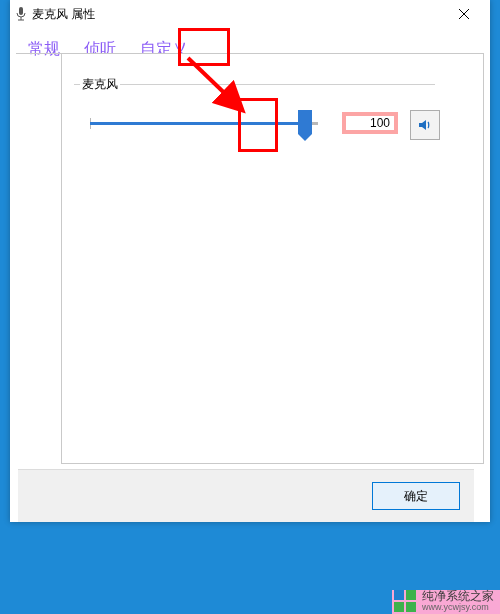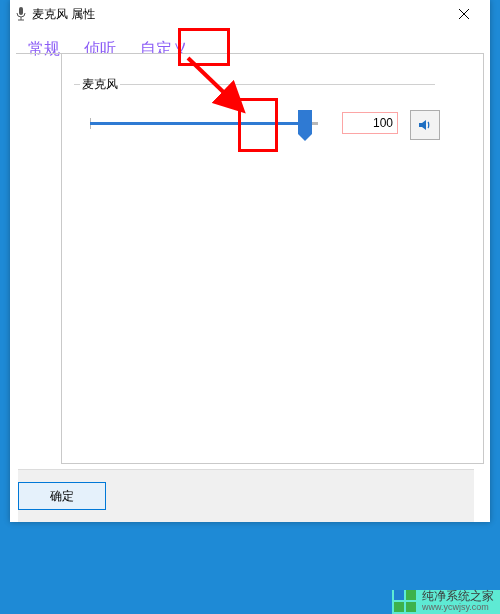--- a/index.html
+++ b/index.html
@@ -23,36 +23,36 @@
   .group{position:absolute;left:12px;top:30px;right:48px;}
   .grouplabel{font-size:12px;color:#000;position:absolute;left:6px;top:-8px;background:#fff;padding:0 2px;}
   .groupline{position:absolute;left:0;right:0;top:0;height:1px;background:#d0d0d0;}
 
   .sliderrow{position:relative;height:56px;margin-top:14px;}
   .track{position:absolute;left:16px;top:24px;width:228px;height:3px;background:#b8b8b8;}
   .track::before{content:"";position:absolute;left:0;top:-4px;width:1px;height:11px;background:#b8b8b8;}
   .track-fill{position:absolute;left:16px;top:24px;width:218px;height:3px;background:#2f7ad3;}
   .thumb{position:absolute;left:224px;top:12px;width:14px;height:24px;background:#2f7ad3;}
   .thumb::after{content:"";position:absolute;left:0;bottom:-7px;width:0;height:0;border-left:7px solid transparent;border-right:7px solid transparent;border-top:7px solid #2f7ad3;}
-  .valuebox{position:absolute;left:268px;top:14px;width:56px;height:22px;border:1px solid #fca5a5;background:#fff;font-size:12px;text-align:right;padding:2px 4px;box-sizing:border-box;}
+  .valuebox{position:absolute;left:268px;top:14px;width:56px;height:22px;border:4px solid #fca5a5;background:#fff;font-size:12px;text-align:right;padding:2px 4px;box-sizing:border-box;}
   .mutebtn{position:absolute;left:336px;top:12px;width:28px;height:28px;border:1px solid #adadad;background:#f3f3f3;display:flex;align-items:center;justify-content:center;cursor:pointer;}
   .mutebtn svg{width:16px;height:16px;}
 
-  .footer{position:absolute;left:0;right:16px;bottom:0;height:52px;background:#f0f0f0;border-top:1px solid #dcdcdc;display:flex;align-items:center;justify-content:space-between;padding-right:14px;gap:10px;margin-left:8px;}
+  .footer{position:absolute;left:0;right:16px;bottom:0;height:52px;background:#f0f0f0;border-top:1px solid #dcdcdc;display:flex;align-items:center;justify-content:flex-end;padding-right:14px;gap:10px;margin-left:8px;}
   .btn{min-width:86px;height:26px;border:1px solid #adadad;background:#e1e1e1;font-size:12px;display:flex;align-items:center;justify-content:center;cursor:pointer;}
   .btn.primary{border:1px solid #0078d7;background:#e5f1fb;}
 
   
   .redbox{position:absolute;border:3px solid #ff0000;pointer-events:none;z-index:50;}
   .rb-tab{left:168px;top:28px;width:46px;height:32px;}
   .rb-thumb{left:228px;top:98px;width:34px;height:48px;}
   .arrow{position:absolute;left:170px;top:52px;z-index:49;pointer-events:none;}
 
   
-  .wm{position:absolute;right:0;bottom:0;z-index:80;display:flex;align-items:flex-start;background:#5eead4;padding:0 6px 2px 2px;}
+  .wm{position:absolute;right:0;bottom:0;z-index:80;display:flex;align-items:flex-start;background:#f9a8d4;padding:0 6px 2px 2px;}
   .wm-grid{display:grid;grid-template-columns:repeat(2,10px);grid-template-rows:repeat(2,10px);gap:2px;margin-right:6px;}
   .wm-grid span{background:#3db24b;}
   .wm-grid span:nth-child(1){background:#1e80cf;}
   .wm-text{font-size:12px;line-height:12px;color:#3a3a3a;}
   .wm-sub{font-size:9px;color:#666;}
 </style>
 </head>
 <body>
 
 <div class="dialog">

